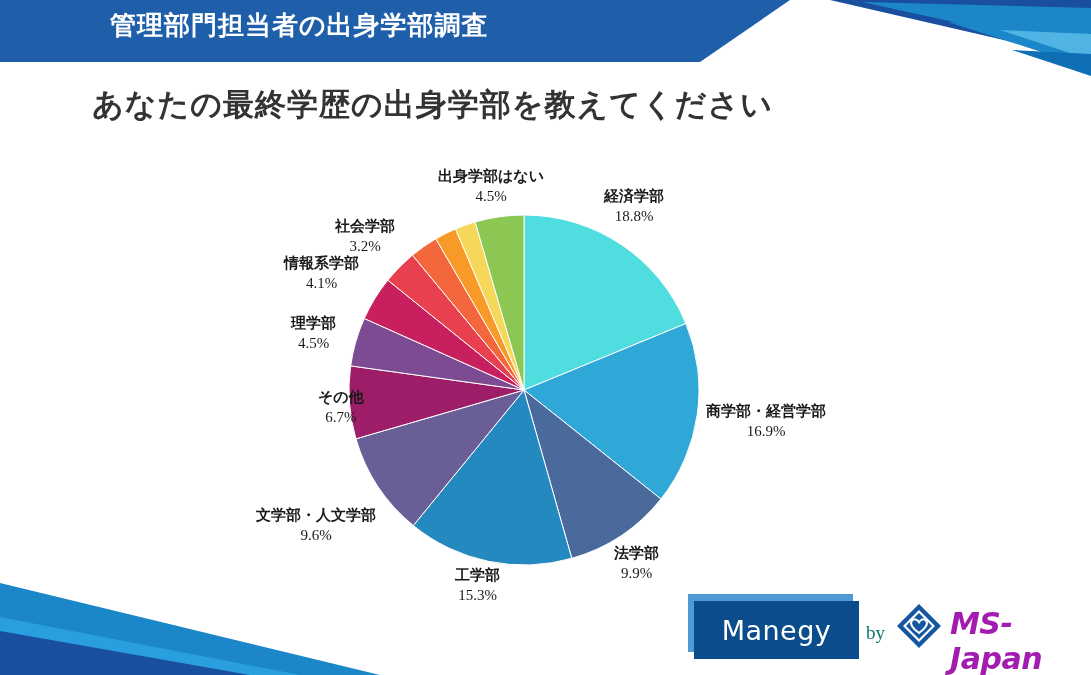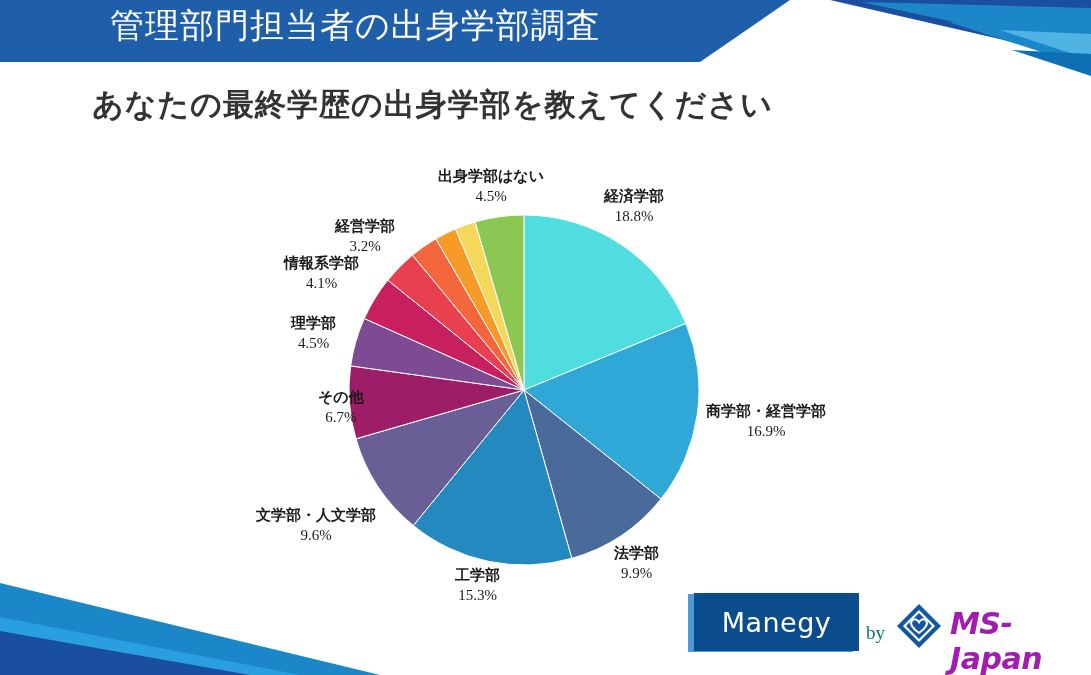--- a/index.html
+++ b/index.html
@@ -8,21 +8,21 @@
     background:#ffffff;
     font-family:"Liberation Sans", "DejaVu Sans", sans-serif;
     overflow:hidden;
   }
   #stage { position:relative; width:1091px; height:675px; background:#fff; }
 
   
   .hdr-deco { position:absolute; top:0; left:0; width:1091px; height:80px; }
   .hdr-title {
     position:absolute; top:8px; left:110px;
-    font-size:34px; font-weight:normal; color:#ffffff;
+    font-size:26px; font-weight:bold; color:#ffffff;
     letter-spacing:1px; line-height:34px;
     font-family:"DejaVu Sans","Liberation Sans",sans-serif;
   }
 
   
   .subtitle {
     position:absolute; top:84px; left:0; width:865px;
     text-align:center;
     font-size:31px; font-weight:bold; color:#333333;
     letter-spacing:1px;
@@ -37,21 +37,21 @@
     position:absolute;
     font-size:15px; font-weight:bold; color:#1a1a1a;
     line-height:20px; text-align:center; white-space:nowrap;
     font-family:"DejaVu Sans","Liberation Sans",sans-serif;
   }
   .plabel .pct { display:block; font-family:"Liberation Serif","DejaVu Serif",serif; font-weight:normal; font-size:15px; }
 
   
   .logo-box { position:absolute; left:688px; top:589px; width:172px; height:63px; }
   .logo-shadow { position:absolute; left:0; top:5px; width:165px; height:58px; background:#4d9ad6; }
-  .logo-main { position:absolute; left:6px; top:4px; width:165px; height:58px; background:#0b4c8c;
+  .logo-main { position:absolute; left:6px; top:12px; width:165px; height:58px; background:#0b4c8c;
                display:flex; align-items:center; justify-content:center; }
   .logo-main span { color:#fff; font-size:27px; letter-spacing:0.5px;
                     font-family:"DejaVu Sans","Liberation Sans",sans-serif; }
   .by-text { position:absolute; left:866px; top:622px; font-size:19px; color:#0f766e;
              font-family:"Liberation Serif","DejaVu Serif",serif; }
   .ms-diamond { position:absolute; left:895px; top:602px; width:48px; height:48px; }
   .ms-text { position:absolute; left:950px; top:606px; font-size:30px; font-weight:bold;
              font-style:italic; color:#a21caf; letter-spacing:-0.5px;
              font-family:"DejaVu Sans","Liberation Sans",sans-serif; }
 
@@ -98,21 +98,21 @@
 
     <div id="label-layer">
         <div class="plabel" style="left: 604px; top: 36px;"><span>経済学部</span><span class="pct">18.8%</span></div>
         <div class="plabel" style="left: 706px; top: 251px;"><span>商学部・経営学部</span><span class="pct">16.9%</span></div>
         <div class="plabel" style="left: 614px; top: 393px;"><span>法学部</span><span class="pct">9.9%</span></div>
         <div class="plabel" style="left: 455px; top: 415px;"><span>工学部</span><span class="pct">15.3%</span></div>
         <div class="plabel" style="left: 256px; top: 355px;"><span>文学部・人文学部</span><span class="pct">9.6%</span></div>
         <div class="plabel" style="left: 290px; top: 237px; margin-left: 28px;"><span>その他</span><span class="pct">6.7%</span></div>
         <div class="plabel" style="left: 291px; top: 163px;"><span>理学部</span><span class="pct">4.5%</span></div>
         <div class="plabel" style="left: 284px; top: 103px;"><span>情報系学部</span><span class="pct">4.1%</span></div>
-        <div class="plabel" style="left: 335px; top: 66px;"><span>経営学部</span><span class="pct">3.2%</span></div>
+        <div class="plabel" style="left: 335px; top: 66px;"><span>社会学部</span><span class="pct">3.2%</span></div>
         <div class="plabel" style="left: 438px; top: 16px;"><span>出身学部はない</span><span class="pct">4.5%</span></div>
       </div>
   </div>
 
   <div class="logo-box">
     <div class="logo-shadow"></div>
     <div class="logo-main">
       <span>Manegy</span>
     </div>
   </div>

